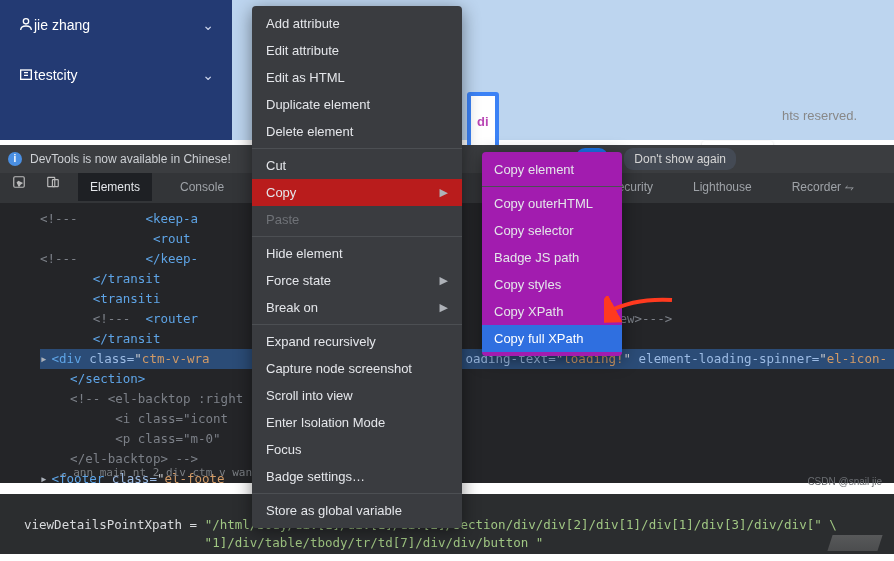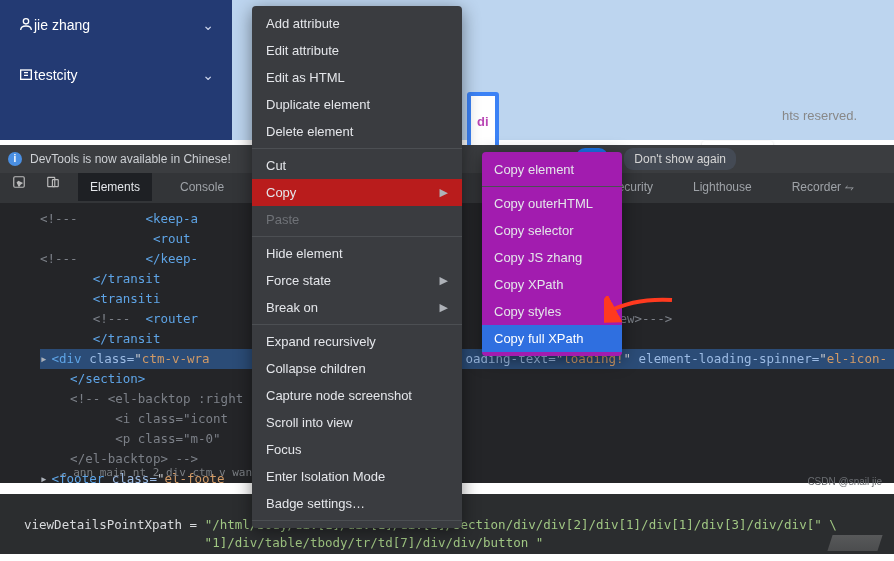--- a/index.html
+++ b/index.html
@@ -347,37 +347,37 @@
   <div class="item">
       <span>Force state</span>
       <span class="sub">▶</span>
     </div>
   <div class="item">
       <span>Break on</span>
       <span class="sub">▶</span>
     </div>
   <div class="sep"></div>
   <div class="item">Expand recursively</div>
-  <div class="item">Collapse children</div>
   <div class="item">Capture node screenshot</div>
   <div class="item">Scroll into view</div>
+  <div class="item">Enter Isolation Mode</div>
   <div class="item">Focus</div>
-  <div class="item">Enter Isolation Mode</div>
   <div class="item">Badge settings…</div>
   <div class="sep"></div>
+  <div class="item">Store as global variable</div>
 </div>
 
 <div class="submenu">
   <div class="item">Copy element</div>
   <div class="sep" style="height:1px;background:#4c4f53;margin:3px 0"></div>
   <div class="item">Copy outerHTML</div>
   <div class="item">Copy selector</div>
-  <div class="item">Copy JS zhang</div>
+  <div class="item">Badge JS path</div>
+  <div class="item">Copy styles</div>
   <div class="item">Copy XPath</div>
-  <div class="item">Copy styles</div>
   <div class="item sel">Copy full XPath</div>
 </div>
 
 <div class="arrow-ann">
   <svg width="70" height="30" viewBox="0 0 70 30">
     <defs>
       <marker id="ah" markerWidth="8" markerHeight="8" refX="2" refY="4" orient="auto">
         <path d="M0,0 L8,4 L0,8 z" fill="#ff3a1f"></path>
       </marker>
     </defs>

